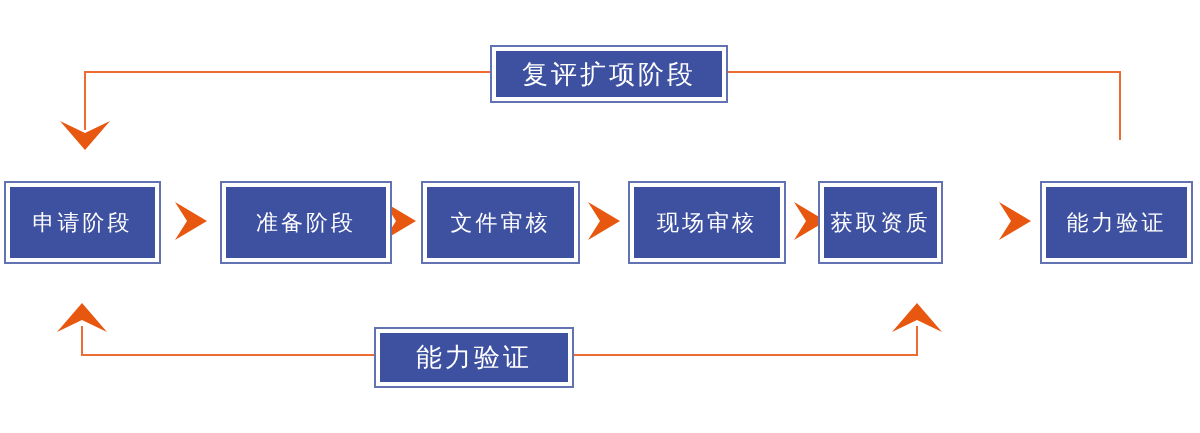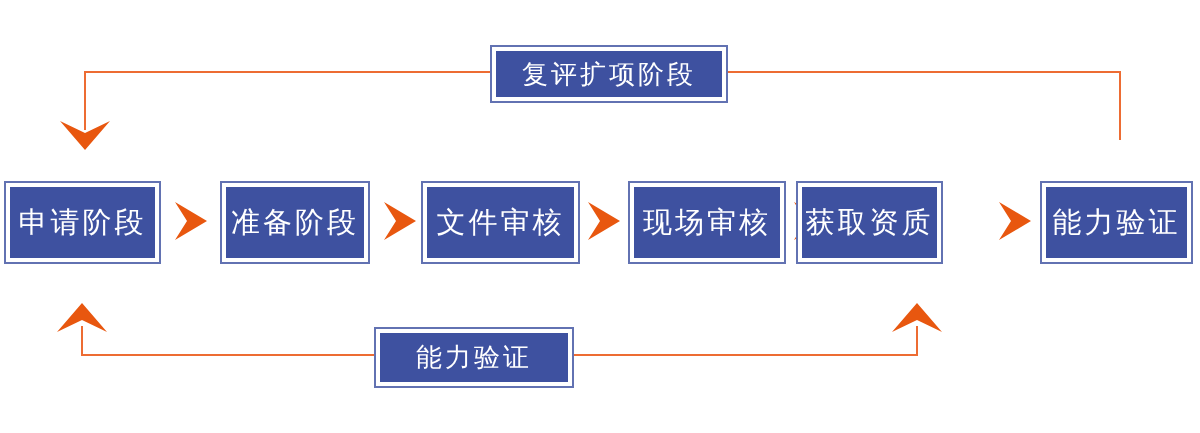--- a/index.html
+++ b/index.html
@@ -36,30 +36,30 @@
     width: 100%;
     height: 100%;
     background: #3e51a0;
     color: #ffffff;
     display: flex;
     align-items: center;
     justify-content: center;
     letter-spacing: 3px;
     white-space: nowrap;
   }
-  .stage .box-inner { font-size: 29px; }
+  .stage .box-inner { font-size: 22px; }
   .loop-label .box-inner { font-size: 26px; }
 
   
   .stage { top: 181px; height: 83px; }
   .stage-1 { left: 4px;    width: 157px; }
-  .stage-2 { left: 220px;  width: 150px; }
+  .stage-2 { left: 220px;  width: 172px; }
   .stage-3 { left: 421px;  width: 159px; }
   .stage-4 { left: 628px;  width: 158px; }
-  .stage-5 { left: 796px;  width: 147px; }
+  .stage-5 { left: 818px;  width: 125px; }
   .stage-6 { left: 1040px; width: 153px; }
 
   
   .loop-top    { left: 490px; top: 45px;  width: 238px; height: 58px; }
   .loop-bottom { left: 374px; top: 327px; width: 200px; height: 61px; }
 </style>
 </head>
 <body>
 
 <div class="canvas">

